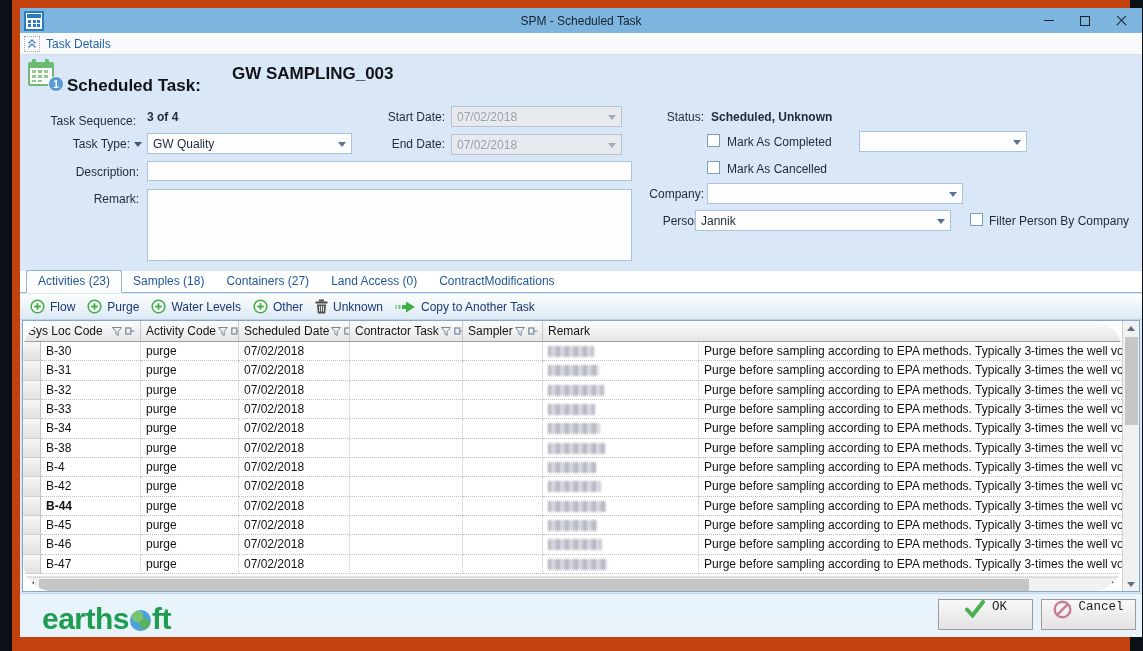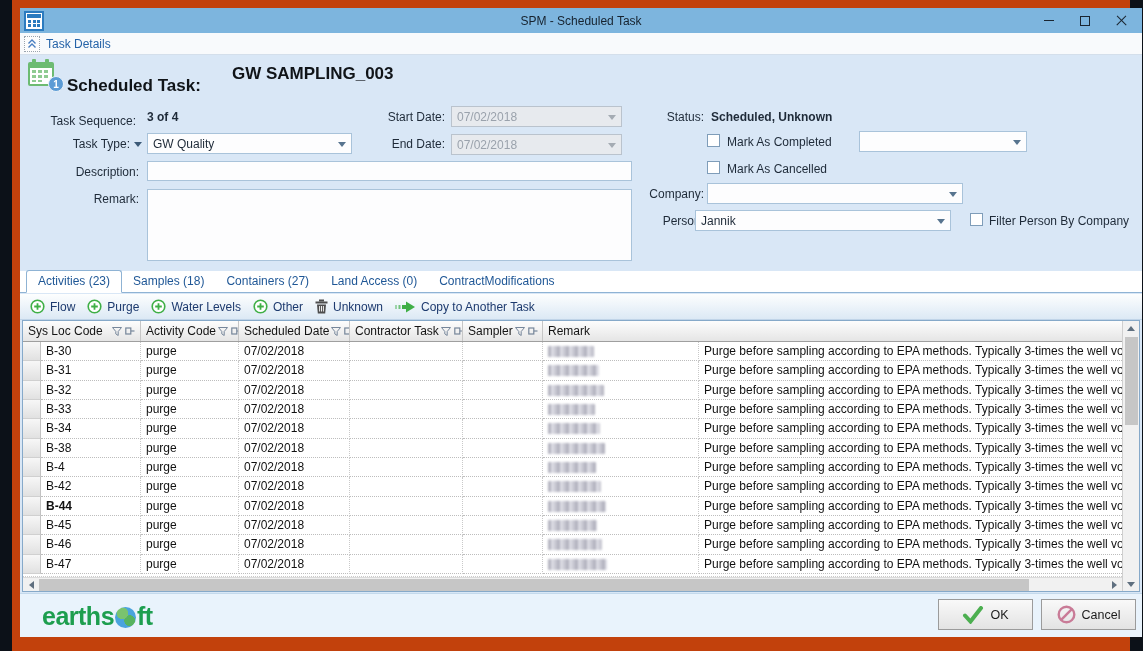--- a/index.html
+++ b/index.html
@@ -69,21 +69,21 @@
   
   .tabstrip { position:absolute; left:0; top:238px; width:100%; height:22px; background:#ffffff; border-bottom:1px solid #8fb3d4; display:flex; align-items:flex-end; padding-left:6px; }
   .tab { font-size:12px; color:#1f5796; padding:3px 11px 4px; }
   .tab.active { background:#fff; border:1px solid #8fb3d4; border-bottom:1px solid #fff; border-radius:3px 3px 0 0; margin-bottom:-1px; }
 
   .toolbar { position:absolute; left:0; top:261px; width:100%; height:26px; background:linear-gradient(#fdfefe,#dcE9f5); border-bottom:1px solid #c0d4e8; display:flex; align-items:center; padding-left:6px; }
   .tbtn { display:flex; align-items:center; gap:5px; font-size:12px; color:#1d3a6e; padding:2px 8px 2px 4px; }
 
   
   .grid { position:absolute; left:2px; top:287px; width:1118px; height:272px; background:#fff; border:1px solid #86a9c9; display:flex; }
-  .gmain { flex:1; display:flex; flex-direction:column; overflow:hidden; }
+  .gmain { flex:1; display:flex; flex-direction:column; overflow:hidden;border-radius:29px; }
   .ghead { display:flex; height:21px; flex:0 0 21px; background:linear-gradient(#fdfdfd,#e5e5e5); border-bottom:1px solid #9f9f9f; }
   .hcell { display:flex; align-items:center; padding:0 5px; font-size:12px; color:#141414; border-right:1px solid #c6c6c6; gap:2px; overflow:hidden; white-space:nowrap; }
   .hicons { margin-left:auto; display:flex; gap:3px; align-items:center; }
   .grow { display:flex; height:19.33px; flex:0 0 19.33px; }
   .ind { width:18px; flex:0 0 18px; background:linear-gradient(#f7f7f7,#e1e1e1); border-right:1px solid #c2c2c2; border-bottom:1px solid #d0d0d0; }
   .gcell { font-size:12px; color:#111; padding:2px 5px 0; border-right:1px dotted #c9c9c9; border-bottom:1px dotted #bdbdbd; white-space:nowrap; overflow:hidden; }
   .redacted { margin-top:2px; height:11px; background:repeating-linear-gradient(90deg,#b3b3bf 0 3px,#dcdce4 3px 6px,#c8c8d2 6px 9px); filter:blur(1.3px); border-radius:1px; }
   .gfiller { flex:1; border-bottom:1px dotted #cccccc; }
 
   .hscroll { height:14px; flex:0 0 14px; background:#f1f1f1; border-top:1px solid #dadada; display:flex; align-items:center; position:relative; }
@@ -92,27 +92,27 @@
   .vthumb { position:absolute; left:2px; top:16px; width:13px; height:88px; background:#c6c6c6; }
   .sarr { position:absolute; width:16px; height:14px; display:flex; align-items:center; justify-content:center; }
   .tri { width:0; height:0; border:4px solid transparent; }
   .tri.up { border-bottom:5px solid #5f6f7f; margin-top:-4px; }
   .tri.down { border-top:5px solid #5f6f7f; margin-bottom:-4px; }
   .tri.left { border-right:5px solid #5f6f7f; margin-left:-4px; }
   .tri.right { border-left:5px solid #5f6f7f; margin-right:-4px; }
 
   
   .footer { position:absolute; left:0; top:560px; width:100%; height:44px; background:#e9f3fc; border-top:1px solid #c3d9ec; }
-  .logo { position:absolute; left:22px; top:8px; font-size:25px; font-weight:bold; color:#1d9e4f; letter-spacing:-0.5px; display:flex; align-items:center;justify-content:flex-end; }
+  .logo { position:absolute; left:22px; top:8px; font-size:30px; font-weight:bold; color:#1d9e4f; letter-spacing:-0.5px; display:flex; align-items:center;justify-content:flex-end; }
   .globe { display:inline-block; width:21px; height:21px; border-radius:50%; margin:2px 1px 0;
            background:
              radial-gradient(circle at 35% 30%, #7ac36f 0 28%, transparent 30%),
              radial-gradient(circle at 70% 65%, #57b35f 0 26%, transparent 28%),
              radial-gradient(circle at 50% 45%, #4aa3dd 0 70%, #2d6fae 100%); }
-  .btn { position:absolute; top:5px; width:95px; height:31px; background:linear-gradient(#f9f9f9,#e3e3e3); border:1px solid #9b9b9b; display:flex; align-items:center; justify-content:center; gap:6px; font-size:12.5px; color:#1c1c1c; }
+  .btn { position:absolute; top:5px; width:95px; height:31px; background:linear-gradient(#f9f9f9,#e3e3e3); border:1px solid #9b9b9b; display:flex; align-items:flex-start; justify-content:center; gap:6px; font-size:12.5px; color:#1c1c1c;font-family:Liberation Mono, monospace; }
   .btn-ok { left:918px; } .btn-cancel { left:1021px; }
 </style>
 </head>
 <body>
 
 <div class="window">
   <div class="app">
 
     <div class="titlebar">
       <div class="app-icon"></div>

